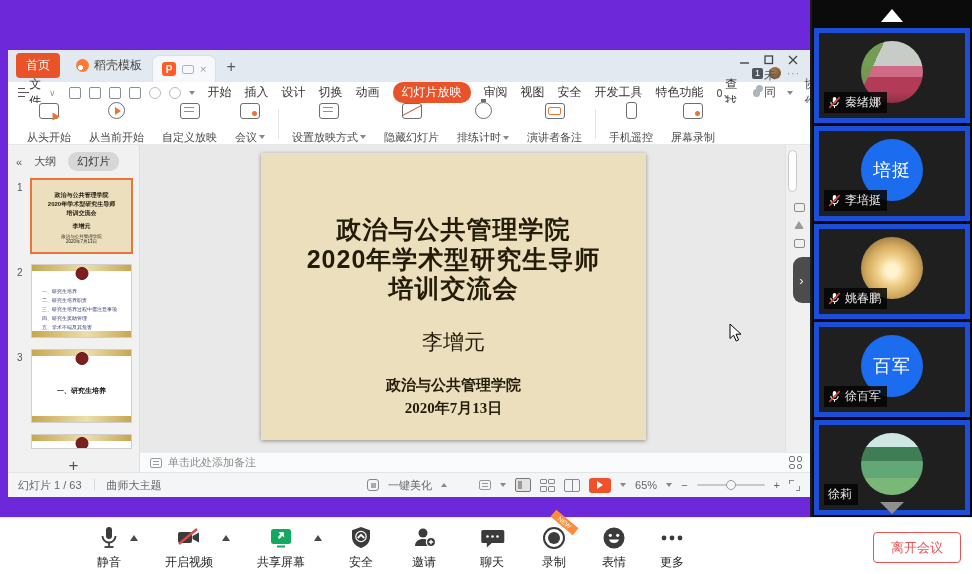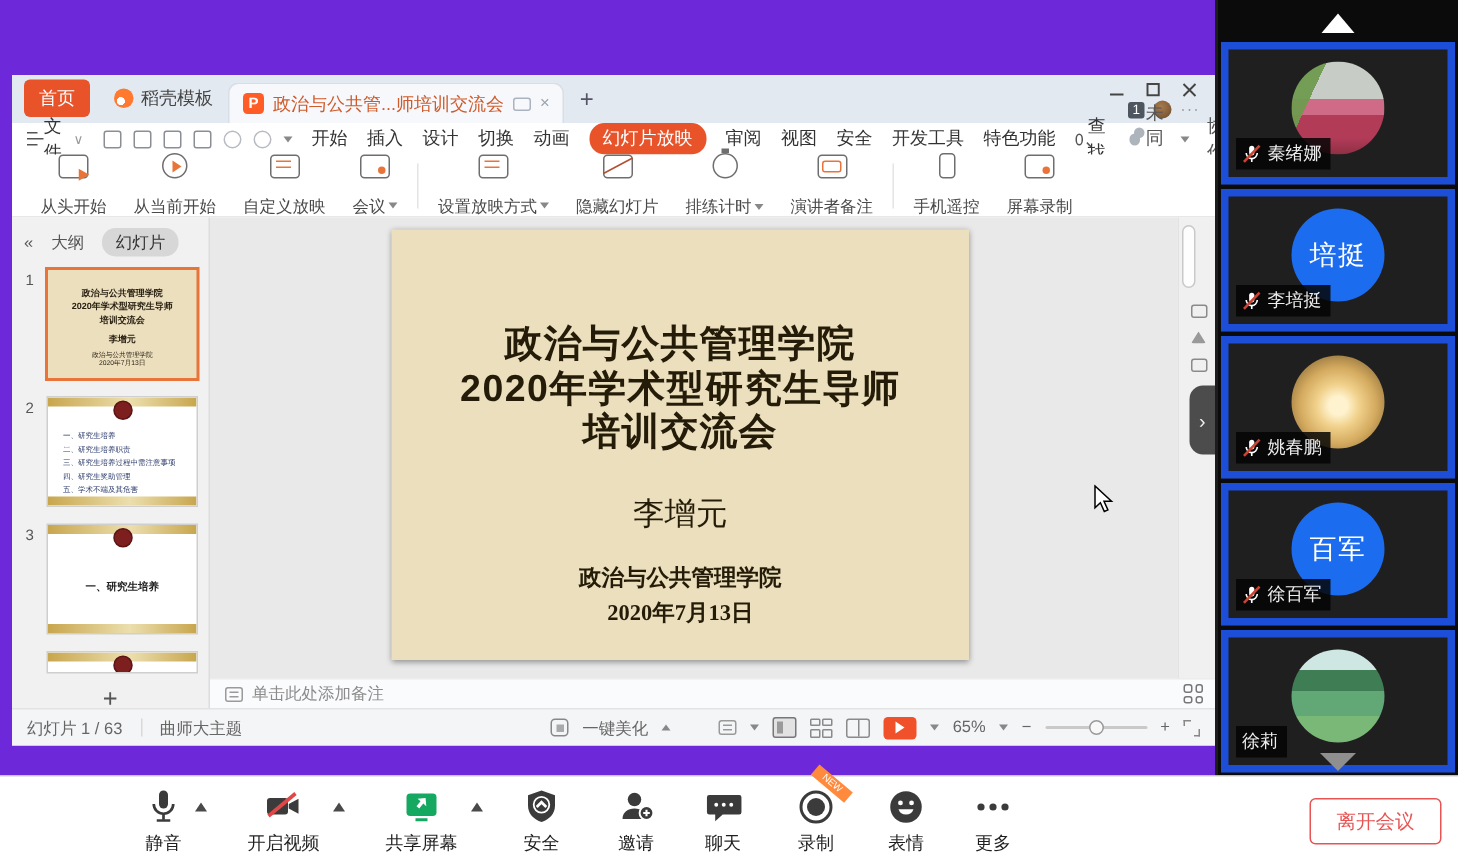--- a/index.html
+++ b/index.html
@@ -157,21 +157,20 @@
   <div class="wps">
 
     <div class="tabbar">
       <div class="home-btn">首页</div>
       <div class="docer-tab">
         <span class="docer-icon"></span>
         <span>稻壳模板</span>
       </div>
       <div class="doc-tab">
         <span class="p-icon">P</span>
-        <span>政治与公共管...师培训交流会</span>
         <span class="tab-mini"></span>
         <span class="tab-close">×</span>
       </div>
       <div class="newtab">+</div>
       <div class="tab-right">
         <div class="winctl">
           <svg width="10" height="10">
               <line x1="0" y1="8" x2="9" y2="8" stroke="#444" stroke-width="1.4"></line>
             </svg>
           <svg width="10" height="10">
@@ -565,21 +564,21 @@
           <circle cx="12" cy="8" r="4.5" fill="#3b3b3b"></circle>
           <path d="M4 21 c0-4.5 3.6-7 8-7 s8 2.5 8 7 Z" fill="#3b3b3b"></path>
           <circle cx="20" cy="17" r="4.6" fill="#3b3b3b" stroke="#fff" stroke-width="1.3"></circle>
           <path d="M20 14.8 v4.4 M17.8 17 h4.4" stroke="#fff" stroke-width="1.4"></path>
         </svg>
         <span>邀请</span>
       </div>
     </div>
 
 
-    <div class="tb-group" style="margin-right:36px;">
+    <div class="tb-group" style="margin-right:36px;margin-left:10px;">
       <div class="tb-item">
         <svg width="26" height="26" viewBox="0 0 26 26">
           <path d="M3 5 h20 a1.5 1.5 0 0 1 1.5 1.5 v10 a1.5 1.5 0 0 1-1.5 1.5 h-11 l-5 4.5 v-4.5 h-4 a1.5 1.5 0 0 1-1.5-1.5 v-10 A1.5 1.5 0 0 1 3 5 Z" fill="#3b3b3b" transform="translate(0.8,0)"></path>
           <circle cx="8.5" cy="11.5" r="1.3" fill="#fff"></circle>
             <circle cx="13.5" cy="11.5" r="1.3" fill="#fff"></circle>
             <circle cx="18.5" cy="11.5" r="1.3" fill="#fff"></circle>
         </svg>
         <span>聊天</span>
       </div>
     </div>

